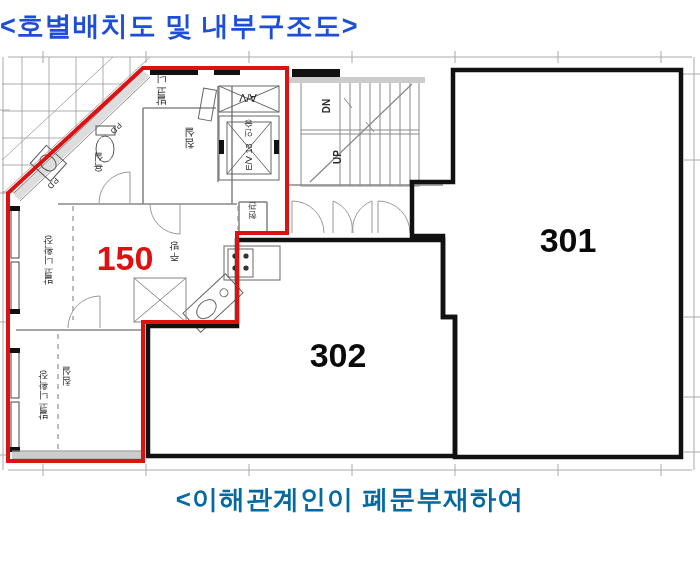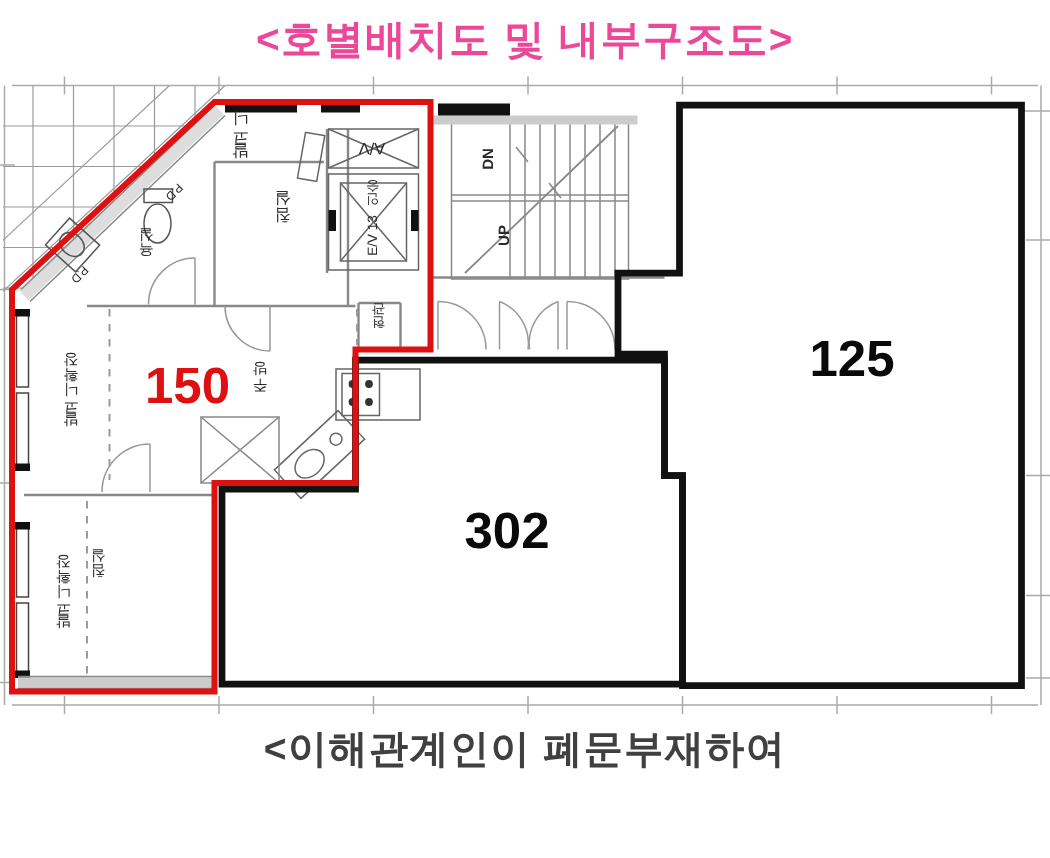--- a/index.html
+++ b/index.html
@@ -1,21 +1,21 @@
 <!DOCTYPE html>
 <html><head>
 <meta charset="utf-8">
 <style>
   html,body{margin:0;padding:0;background:#fff;}
   #canvas{position:relative;width:700px;height:572px;background:#ffffff;overflow:hidden;
           font-family:"Liberation Sans","DejaVu Sans",sans-serif;}
-  .title{position:absolute;left:0;top:8px;width:700px;text-align:center;
-         font-size:27px;font-weight:800;color:#ec4899;letter-spacing:1px;}
+  .title{position:absolute;left:0;top:8px;width:700px;
+         font-size:27px;font-weight:800;color:#1d4ed8;letter-spacing:1px;}
   .caption{position:absolute;left:0;width:700px;text-align:center;
-           font-size:26px;font-weight:800;color:#404040;letter-spacing:1px;}
+           font-size:26px;font-weight:800;color:#0369a1;letter-spacing:1px;}
   #cap1{top:482px;} #cap2{top:516px;}
   svg{position:absolute;left:0;top:0;}
   .lbl{position:absolute;transform:translate(-50%,-50%);color:#2a2a2a;white-space:nowrap;}
   .vflip{writing-mode:vertical-rl;transform:translate(-50%,-50%) rotate(180deg);}
   .hflip{transform:translate(-50%,-50%) rotate(180deg);}
   .unit{font-weight:800;font-size:34px;color:#0a0a0a;}
   .u303{color:#dd1111;}
   .small10{font-size:10px;} .small11{font-size:11px;} .small9{font-size:9px;} .small8{font-size:8px;}
   .stair{font-size:10px;font-weight:700;transform:translate(-50%,-50%) rotate(-90deg);}
   .pd{transform:translate(-50%,-50%) rotate(135deg);}
@@ -209,21 +209,21 @@
       <line x1="12" y1="459" x2="142" y2="459" stroke="#888888" stroke-width="1"></line>
     </g>
 
     <path d="M453,70 L681,70 L681,457 L455,457 L455,317 L443,317 L443,236 L412,236 L412,182 L453,182 Z" fill="none" stroke="#111111" stroke-width="4.5"></path>
 
     <path d="M237,240 L443,240 L443,317 L455,317 L455,456 L148,456 L148,326 L237,326 Z" fill="none" stroke="#111111" stroke-width="4.5"></path>
 
     <path d="M143,68 L287,68 L287,233 L237,233 L237,322 L143,322 L143,461 L8,461 L8,193 Z" fill="none" stroke="#dd1111" stroke-width="4"></path>
   </svg>
 
-  <div class="lbl unit" style="left:568px;top:240px;">125</div>
+  <div class="lbl unit" style="left:568px;top:240px;">301</div>
   <div class="lbl unit" style="left:314px;top:355px;margin-left:24px;">302</div>
   <div class="lbl unit u303" style="left:125px;top:258px;">150</div>
 
   <div class="lbl vflip small11" style="left:162px;top:98px;">발코니</div>
   <div class="lbl vflip small11" style="left:190px;top:146px;">침실</div>
   <div class="lbl vflip small10" style="left:99px;top:169px;">욕실</div>
   <div class="lbl hflip small11" style="left:248px;top:98px;">A/V</div>
   <div class="lbl vflip small9" style="left:249px;top:148px;">E/V 13인승</div>
   <div class="lbl vflip small9" style="left:253px;top:217px;">현관</div>
   <div class="lbl vflip small10" style="left:175px;top:258px;">주방</div>

